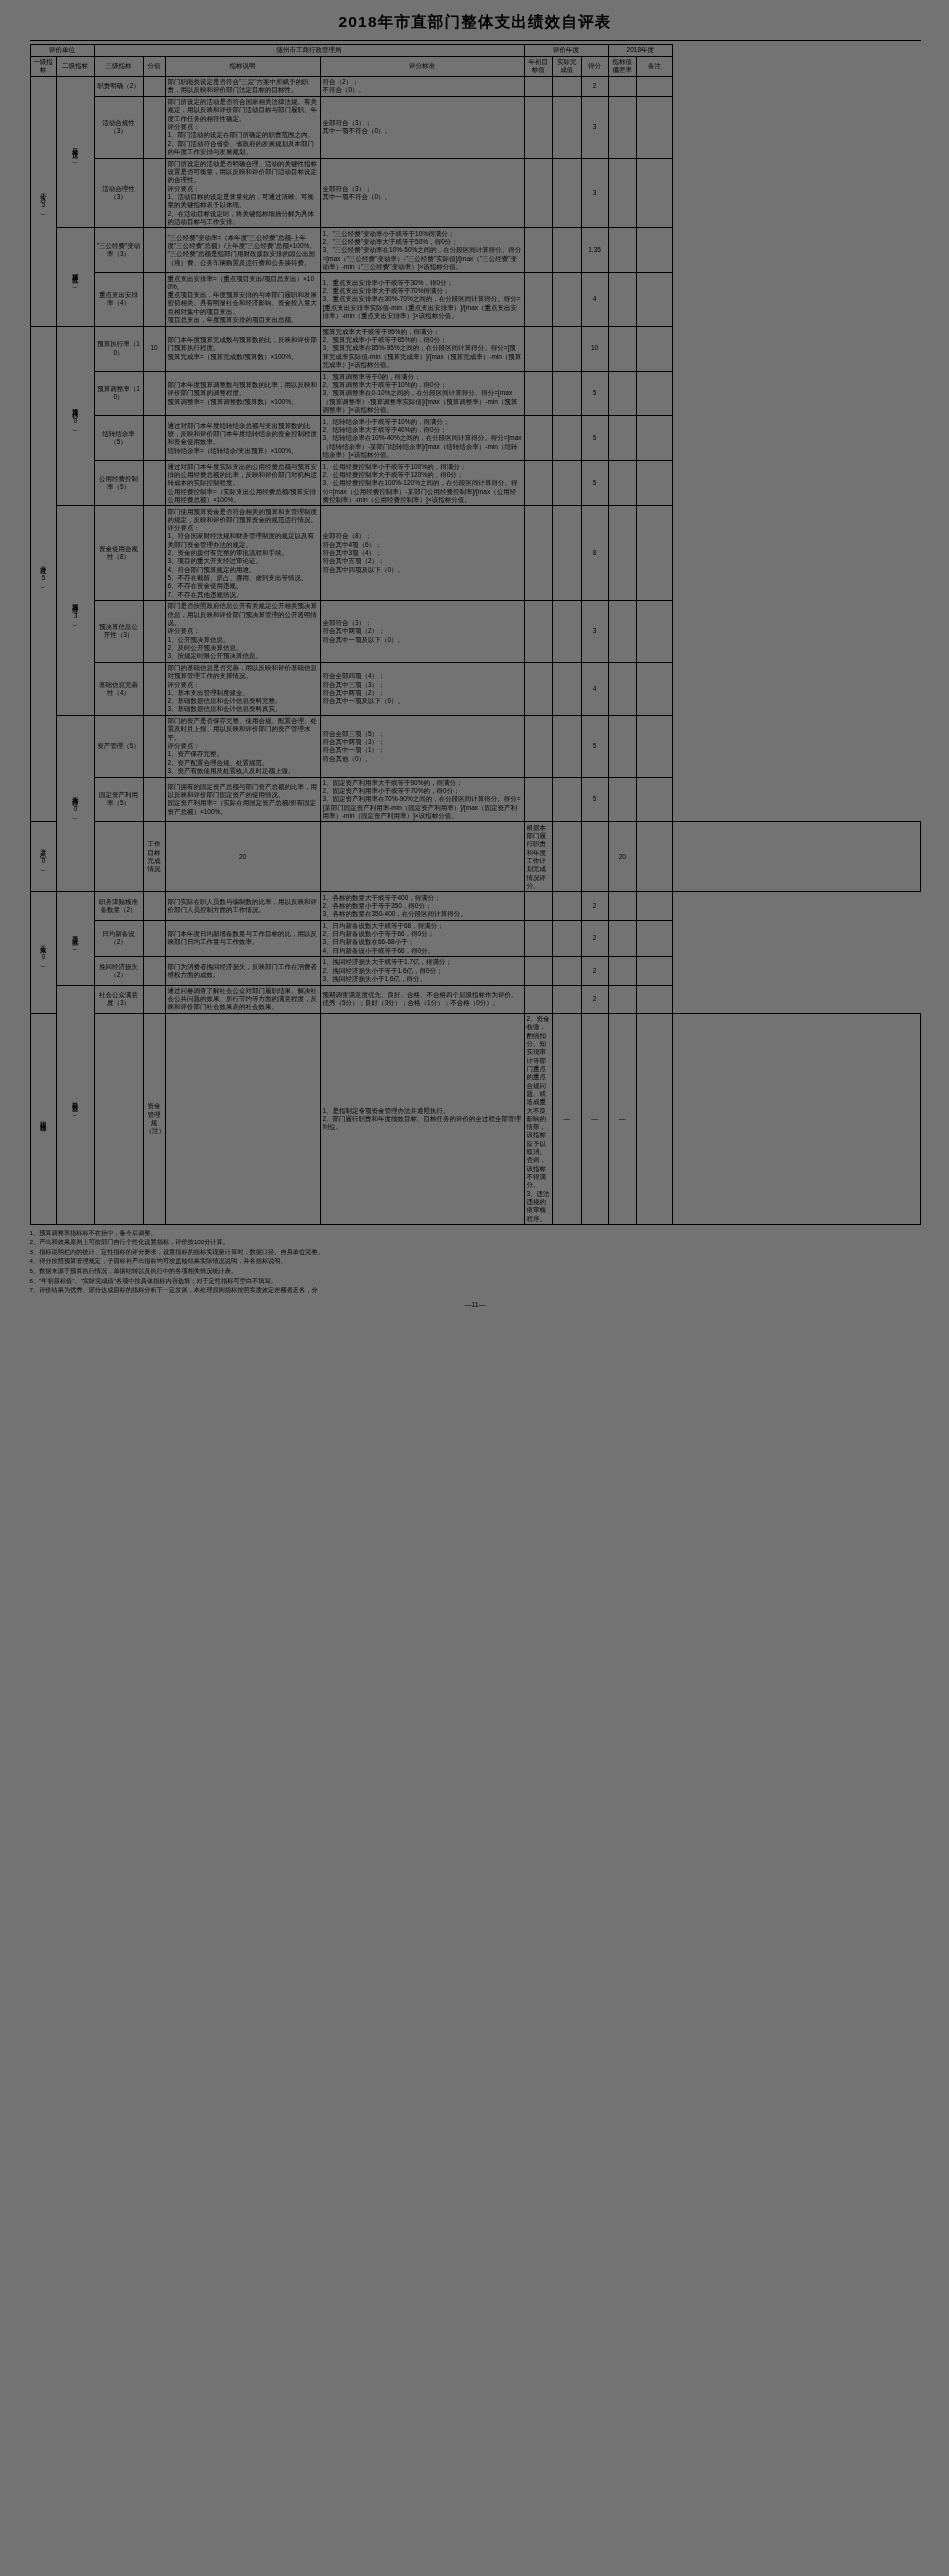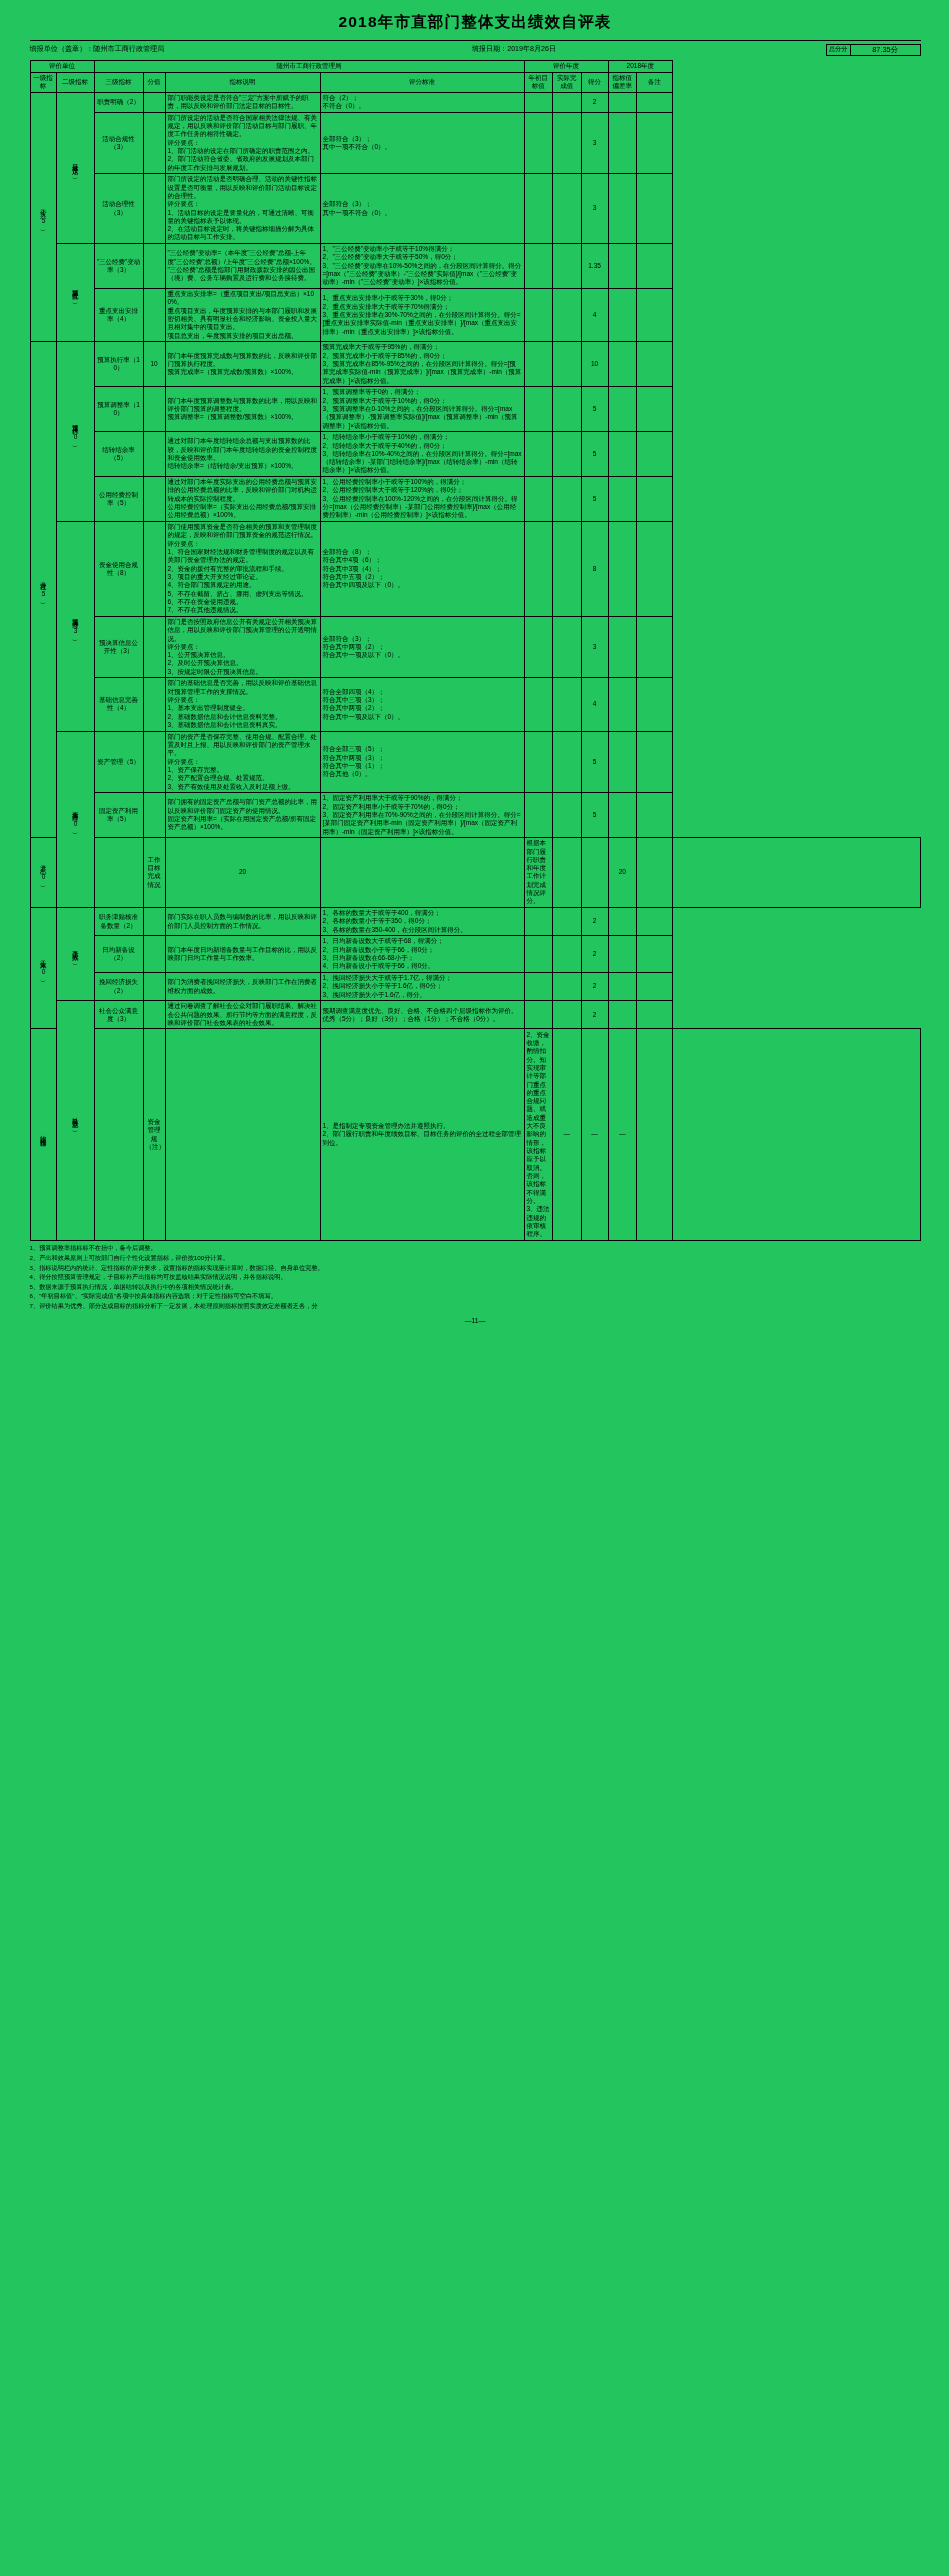--- a/index.html
+++ b/index.html
@@ -1,17 +1,17 @@
 <!DOCTYPE html>
 <html style="font-size:10px"><head>
 <meta charset="utf-8">
 <style>
   html,body{margin:0;padding:0;background:#fff;}
   body{font-family:"Liberation Sans","DejaVu Sans",sans-serif;color:#000;}
-  .page{width:950px;min-height:2576px;position:relative;background:#22c55e;padding:0;box-sizing:border-box;}
+  .page{width:950px;min-height:2576px;position:relative;background:#737373;padding:0;box-sizing:border-box;}
   .inner{width:891px;margin:0 auto;padding-top:8.7px;}
   .title{text-align:center;font-size:15.5px;font-weight:bold;letter-spacing:1.2px;padding:3.7px 0 6.2px 0;}
   .title-underline{border-bottom:1.2px solid #000;margin:0 0 3.7px 0;}
   .meta{display:flex;font-size:7.1px;align-items:flex-start;margin-bottom:2.5px;}
   .meta .left{flex:1.5;}
   .meta .mid{flex:1.2;}
   .meta .right{width:93px;border:0.6px solid #000;display:flex;align-items:stretch;}
   .meta .right .lbl{width:21px;border-right:0.6px solid #000;font-size:6.2px;line-height:1.1;padding:1.2px;text-align:center;}
   .meta .right .val{flex:1;display:flex;align-items:center;justify-content:center;font-size:7.4px;}
   .meta-line{margin-bottom:3.1px;}
@@ -29,36 +29,20 @@
 </style>
 </head>
 <body>
 
 <div class="page">
   <div class="inner">
 
     <div class="title">2018年市直部门整体支出绩效自评表</div>
     <div class="title-underline"></div>
 
-    <div class="meta">
-      <div class="left">
-        <div class="meta-line">
-          <span>填报单位（盖章）：</span><span>随州市工商行政管理局</span>
-        </div>
-      </div>
-      <div class="mid">
-        <div class="meta-line">
-          <span>填报日期：</span><span>2019年8月26日</span>
-        </div>
-      </div>
-      <div class="right">
-        <div class="lbl">总分分</div>
-        <div class="val">87.35分</div>
-      </div>
-    </div>
 
     <table class="grid">
       <colgroup>
         <col style="width:26px">
         <col style="width:38px">
         <col style="width:49px">
         <col style="width:22px">
         <col style="width:155px">
         <col style="width:204px">
         <col style="width:28.5px">

